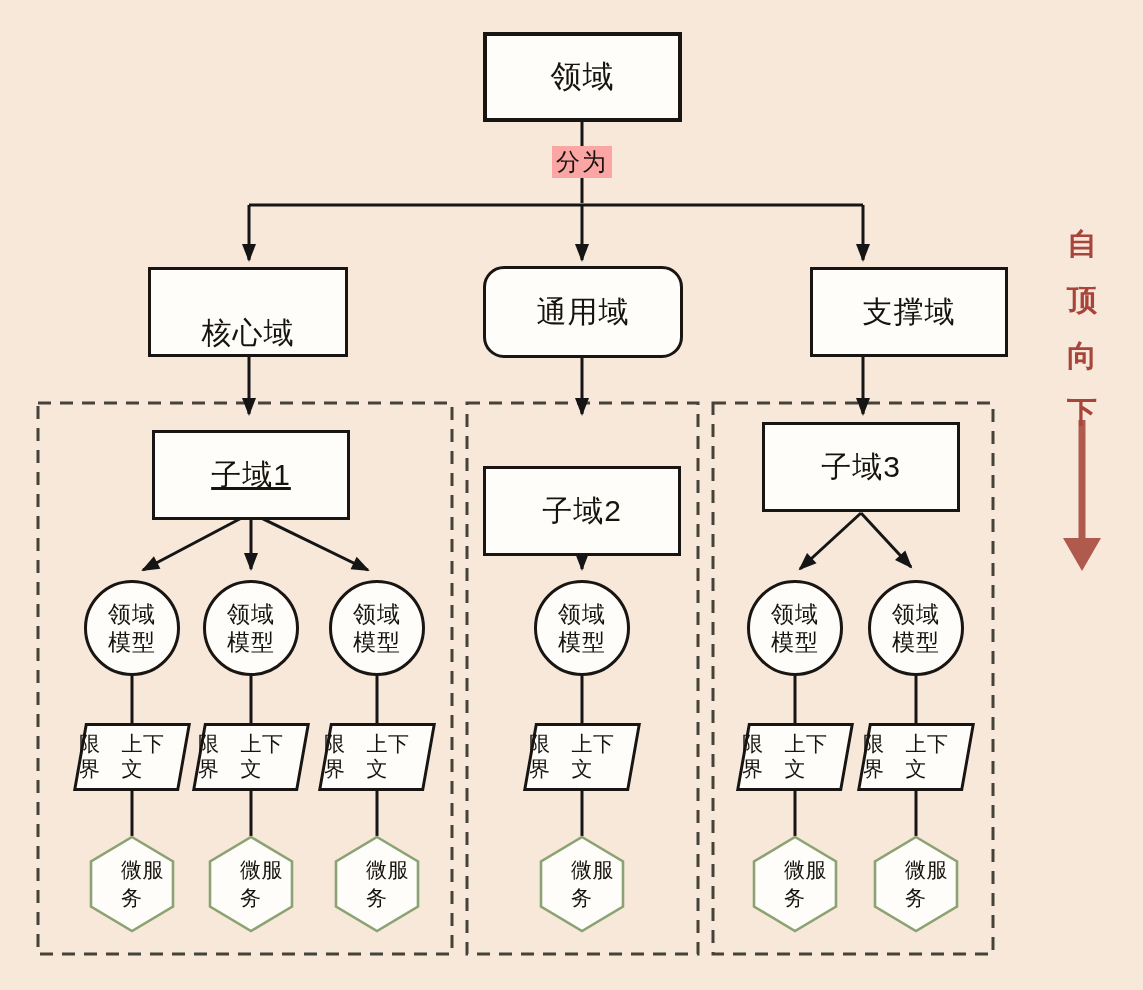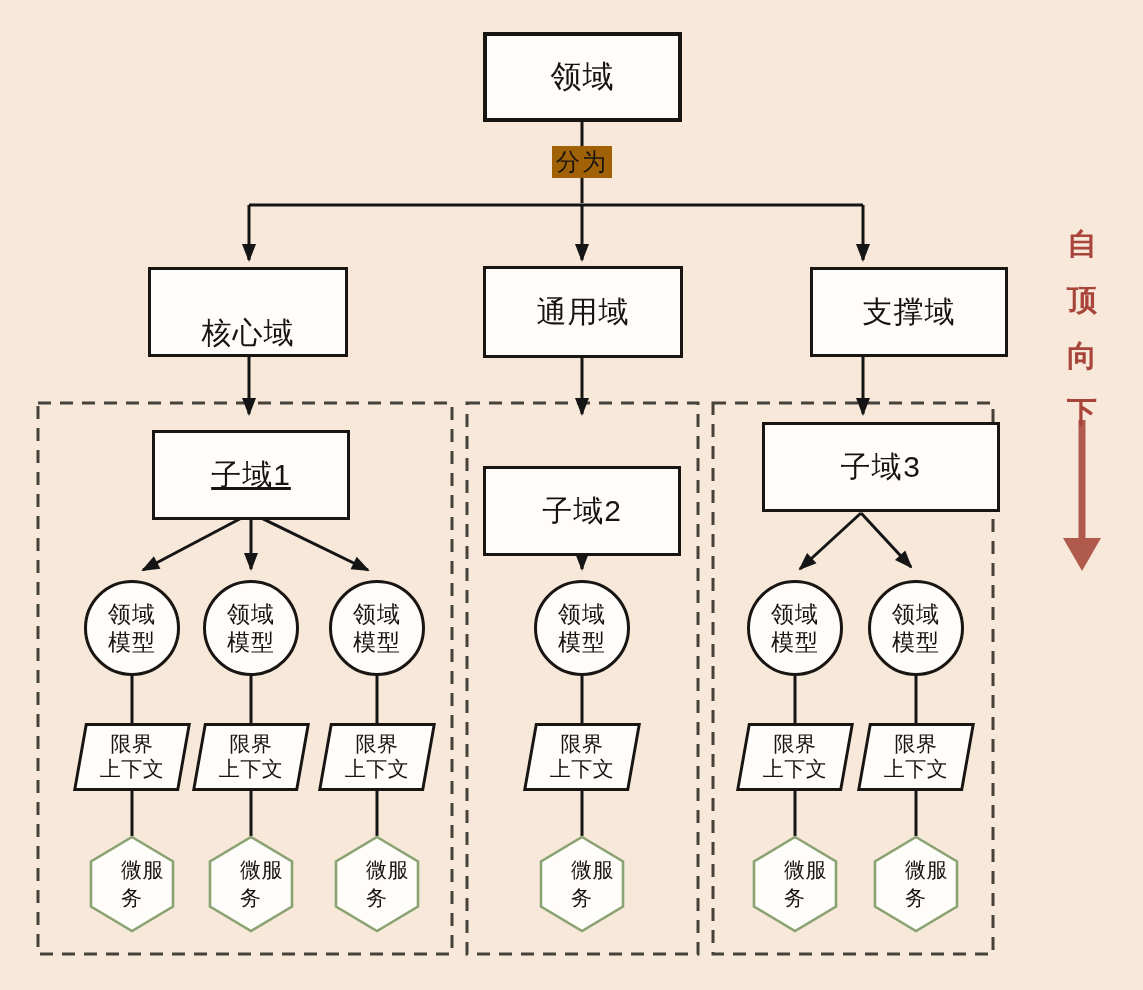--- a/index.html
+++ b/index.html
@@ -29,35 +29,35 @@
   }
 
   .para{position:absolute;width:106px;height:68px;}
   .para-shape{
     position:absolute;inset:0;box-sizing:border-box;
     background:#fefdfa;border:3px solid #181512;
     transform:skewX(-10deg);
   }
   .para-label{
     position:absolute;inset:0;
-    display:flex;flex-direction:column;align-items:center;justify-content:center;
+    display:flex;flex-direction:row;align-items:center;justify-content:flex-start;
     font-size:21px;line-height:1.18;letter-spacing:0.5px;
   }
 
   .hex{position:absolute;width:86px;height:98px;}
   .hex svg{position:absolute;left:0;top:0;display:block;}
   .hex-label{
     position:absolute;inset:0;
     display:flex;align-items:center;justify-content:center;
     font-size:21px;letter-spacing:0.5px;padding-left:32px;
   }
 
   .edge-label{
     position:absolute;left:552px;top:146px;width:60px;height:32px;
-    background:#a16207;
+    background:#fca5a5;
     display:flex;align-items:center;justify-content:center;
     font-size:24px;letter-spacing:2px;
   }
 
   .side-note{
     position:absolute;left:1062px;top:224px;width:40px;
     display:flex;flex-direction:column;align-items:center;gap:15px;
     font-size:30px;font-weight:600;color:#a8443a;
   }
 </style>
@@ -120,34 +120,34 @@
 
   <div class="node-rect root" style="left:483px;top:32px;width:199px;height:90px;">
     <span>领域</span>
   </div>
 
   <div class="edge-label">分为</div>
 
   <div class="node-rect" style="left:148px;top:267px;width:200px;height:90px;align-items:flex-end;">
     <span>核心域</span>
   </div>
-  <div class="node-rect" style="left:483px;top:266px;width:200px;height:92px;">
+  <div class="node-rect" style="left:483px;top:266px;width:200px;height:92px;border-radius:21px;">
     <span>通用域</span>
   </div>
   <div class="node-rect" style="left:762px;top:267px;width:198px;height:90px;margin-left:48px;">
     <span>支撑域</span>
   </div>
 
   <div class="node-rect" style="left:152px;top:430px;width:198px;height:90px;text-decoration:underline;">
     <span>子域1</span>
   </div>
   <div class="node-rect" style="left:483px;top:422px;width:198px;height:90px;margin-top:44px;">
     <span>子域2</span>
   </div>
-  <div class="node-rect" style="left:762px;top:422px;width:238px;height:90px;font-family:Liberation Mono, monospace;">
+  <div class="node-rect" style="left:762px;top:422px;width:198px;height:90px;">
     <span>子域3</span>
   </div>
 
   <div class="node-circle" style="left:84px;top:580px;">
     <span>领域</span>
     <span>模型</span>
   </div>
   <div class="node-circle" style="left:203px;top:580px;">
     <span>领域</span>
     <span>模型</span>

